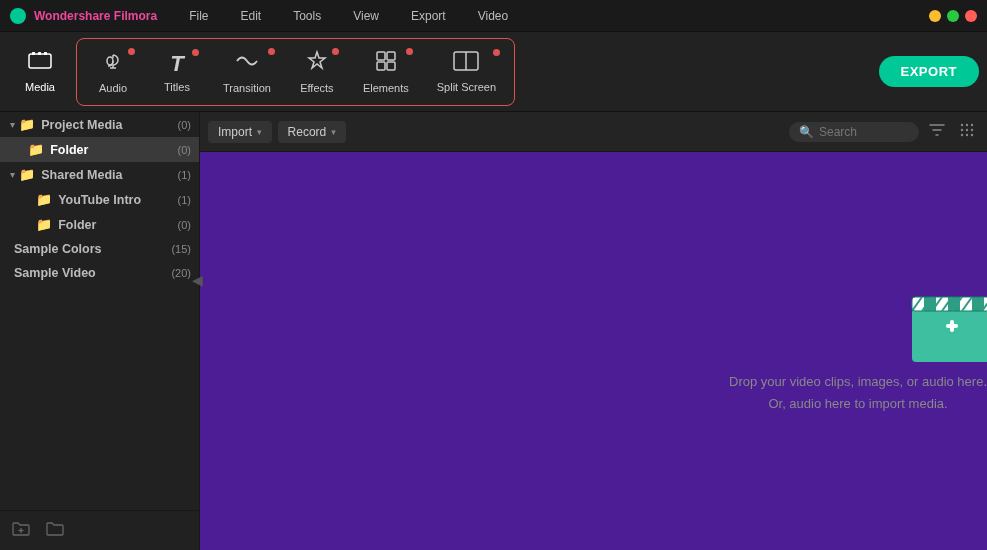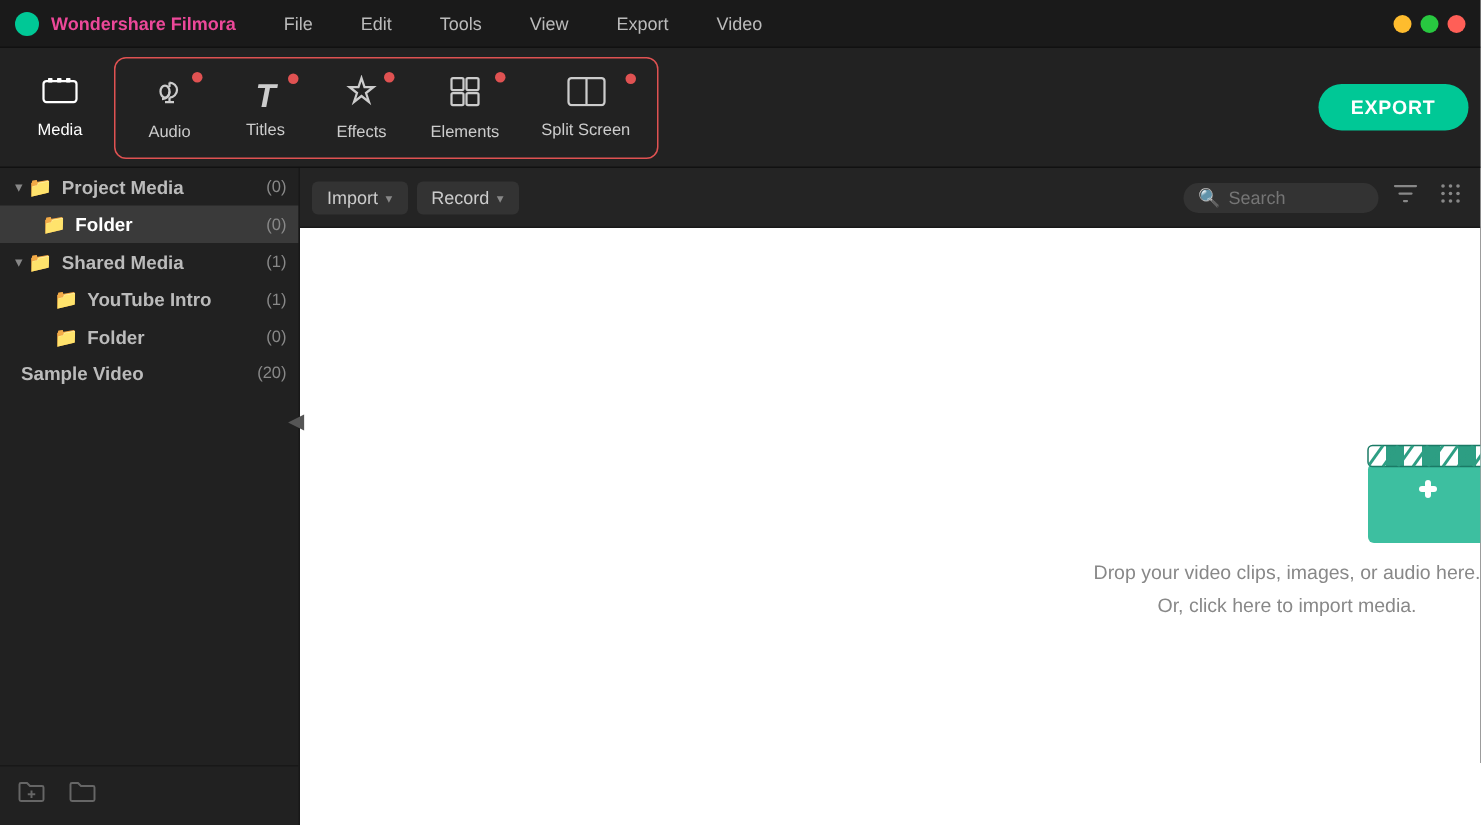--- a/index.html
+++ b/index.html
@@ -194,21 +194,21 @@
       font-size: 16px;
       color: #666;
       cursor: pointer;
     }
 
     
     .content-area {
       flex: 1;
       display: flex;
       flex-direction: column;
-      background: #ffffff;
+      background: #4c1d95;
     }
 
     .content-toolbar {
       height: 40px;
       background: #242424;
       border-bottom: 1px solid #181818;
       display: flex;
       align-items: center;
       padding: 0 8px;
       gap: 6px;
@@ -346,20 +346,29 @@
       </span>
       <span class="label">Audio</span>
     </div>
 
     <div class="toolbar-item" style="position:relative">
       <span class="dot-badge"></span>
       <span class="icon-svg" style="font-size:22px;color:#ccc;font-weight:bold;font-style:italic;">T</span>
       <span class="label">Titles</span>
     </div>
 
+    <div class="toolbar-item" style="position:relative">
+      <span class="dot-badge"></span>
+      <span class="icon-svg">
+        <svg width="24" height="22" viewBox="0 0 24 22" fill="none">
+          <path d="M2 11 Q7 4 12 11 Q17 18 22 11" stroke="#ccc" stroke-width="1.8" fill="none"></path>
+        </svg>
+      </span>
+      <span class="label">Transition</span>
+    </div>
 
     <div class="toolbar-item" style="position:relative">
       <span class="dot-badge"></span>
       <span class="icon-svg">
         <svg width="22" height="22" viewBox="0 0 22 22" fill="none">
           <path d="M11 2l2 6h6l-5 4 2 6-5-4-5 4 2-6-5-4h6z" stroke="#ccc" stroke-width="1.5" fill="none"></path>
         </svg>
       </span>
       <span class="label">Effects</span>
     </div>
@@ -423,20 +432,24 @@
         <span class="item-label">YouTube Intro</span>
         <span class="item-count">(1)</span>
       </div>
 
       <div class="sidebar-item sub-item">
         <span class="folder-icon">📁</span>
         <span class="item-label">Folder</span>
         <span class="item-count">(0)</span>
       </div>
 
+      <div class="sidebar-item">
+        <span class="item-label" style="margin-left:4px;">Sample Colors</span>
+        <span class="item-count">(15)</span>
+      </div>
 
       <div class="sidebar-item">
         <span class="item-label" style="margin-left:4px;">Sample Video</span>
         <span class="item-count">(20)</span>
       </div>
 
     </div>
 
     <div class="sidebar-footer">
       <span class="sidebar-footer-icon" title="Add Folder">
@@ -529,18 +542,18 @@
             <line x1="55" y1="10" x2="45" y2="24" stroke="#2d9e83" stroke-width="2"></line>
             <line x1="65" y1="10" x2="55" y2="24" stroke="#2d9e83" stroke-width="2"></line>
             <line x1="75" y1="10" x2="65" y2="24" stroke="#2d9e83" stroke-width="2"></line>
             <line x1="85" y1="10" x2="75" y2="24" stroke="#2d9e83" stroke-width="2"></line>
           </g>
         </svg>
       </div>
 
       <div class="drop-text">
         <div>Drop your video clips, images, or audio here.</div>
-        <div>Or, click here to import media.</div>
+        <div>Or, audio here to import media.</div>
       </div>
     </div>
 
   </div>
 </div>
 
 </body></html>

